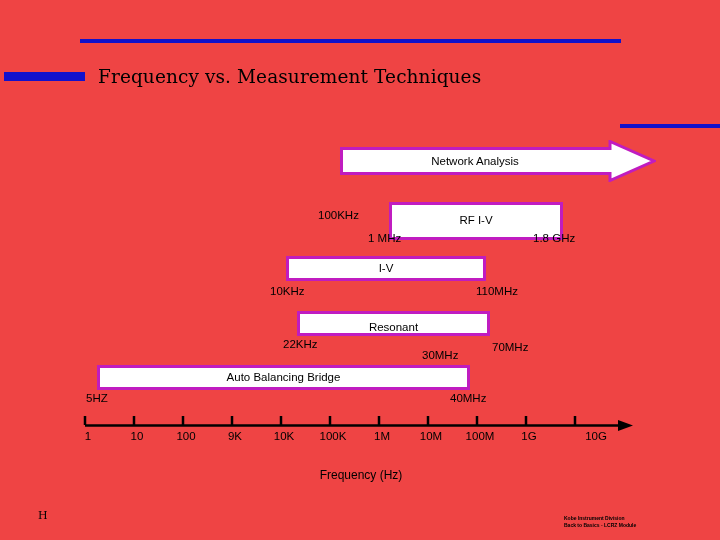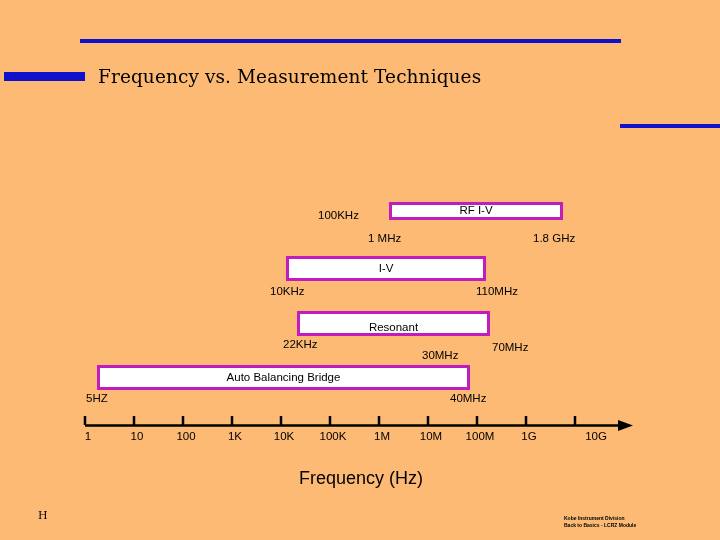--- a/index.html
+++ b/index.html
@@ -10,21 +10,21 @@
     width: 720px;
     height: 540px;
     background: #ffffff;
     font-family: "Liberation Sans", sans-serif;
     overflow: hidden;
   }
   #slide {
     position: relative;
     width: 720px;
     height: 540px;
-    background: #fdba74;
+    background: #ef4444;
   }
 
   
   .rule-top {
     position: absolute;
     left: 80px;
     top: 39px;
     width: 541px;
     height: 4px;
     background: #1111cc;
@@ -128,21 +128,21 @@
     white-space: nowrap;
     line-height: 1;
     transform: translateX(-50%);
   }
   .axis-title {
     position: absolute;
     left: 0;
     top: 468px;
     width: 720px;
     text-align: center;
-    font-size: 18px;
+    font-size: 12px;
     color: #000000;
   }
   .axis-title span {
     position: relative;
     left: 1px;
   }
 
   
   .footer-mark {
     position: absolute;
@@ -167,23 +167,29 @@
 <body>
 
 <div id="slide">
 
   <div class="rule-top"></div>
   <div class="rule-title-accent"></div>
   <div class="rule-right"></div>
 
   <div class="slide-title">Frequency vs. Measurement Techniques</div>
 
+  <div class="arrow-wrap">
+    <svg width="316" height="42" viewBox="0 0 316 42" aria-hidden="true">
+      <path d="M 1.5 8.5 L 270 8.5 L 270 1.5 L 314 21 L 270 40.5 L 270 33.5 L 1.5 33.5 Z" fill="#ffffff" stroke="#c01cc0" stroke-width="3" stroke-linejoin="miter"></path>
+    </svg>
+    <div class="arrow-text">Network Analysis</div>
+  </div>
   <div class="freq-label" style="left:318px; top:174px;margin-top:36px;">100KHz</div>
 
-  <div class="band-box" style="left:389px; top:202px; width:174px; height:18px;">
+  <div class="band-box" style="left:389px; top:202px; width:174px; height:38px;">
     <span class="band-label">RF I-V</span>
   </div>
   <div class="freq-label" style="left:368px; top:233px;">1 MHz</div>
   <div class="freq-label" style="left:533px; top:233px;">1.8 GHz</div>
 
   <div class="band-box" style="left:286px; top:256px; width:200px; height:25px;">
     <span class="band-label">I-V</span>
   </div>
   <div class="freq-label" style="left:270px; top:286px;">10KHz</div>
   <div class="freq-label" style="left:476px; top:286px;">110MHz</div>
@@ -220,21 +226,21 @@
         <line x1="397" y1="13" x2="397" y2="4"></line>
         <line x1="446" y1="13" x2="446" y2="4"></line>
         <line x1="495" y1="13" x2="495" y2="4"></line>
       </g>
     </svg>
   </div>
 
   <div class="tick-label" style="left:88px;  top:431px;">1</div>
   <div class="tick-label" style="left:137px; top:431px;">10</div>
   <div class="tick-label" style="left:186px; top:431px;">100</div>
-  <div class="tick-label" style="left:235px; top:431px;">1K</div>
+  <div class="tick-label" style="left:235px; top:431px;">9K</div>
   <div class="tick-label" style="left:284px; top:431px;">10K</div>
   <div class="tick-label" style="left:333px; top:431px;">100K</div>
   <div class="tick-label" style="left:382px; top:431px;">1M</div>
   <div class="tick-label" style="left:431px; top:431px;">10M</div>
   <div class="tick-label" style="left:480px; top:431px;">100M</div>
   <div class="tick-label" style="left:529px; top:431px;">1G</div>
   <div class="tick-label" style="left:596px; top:431px;">10G</div>
 
   <div class="axis-title">
     <span>Frequency (Hz)</span>

